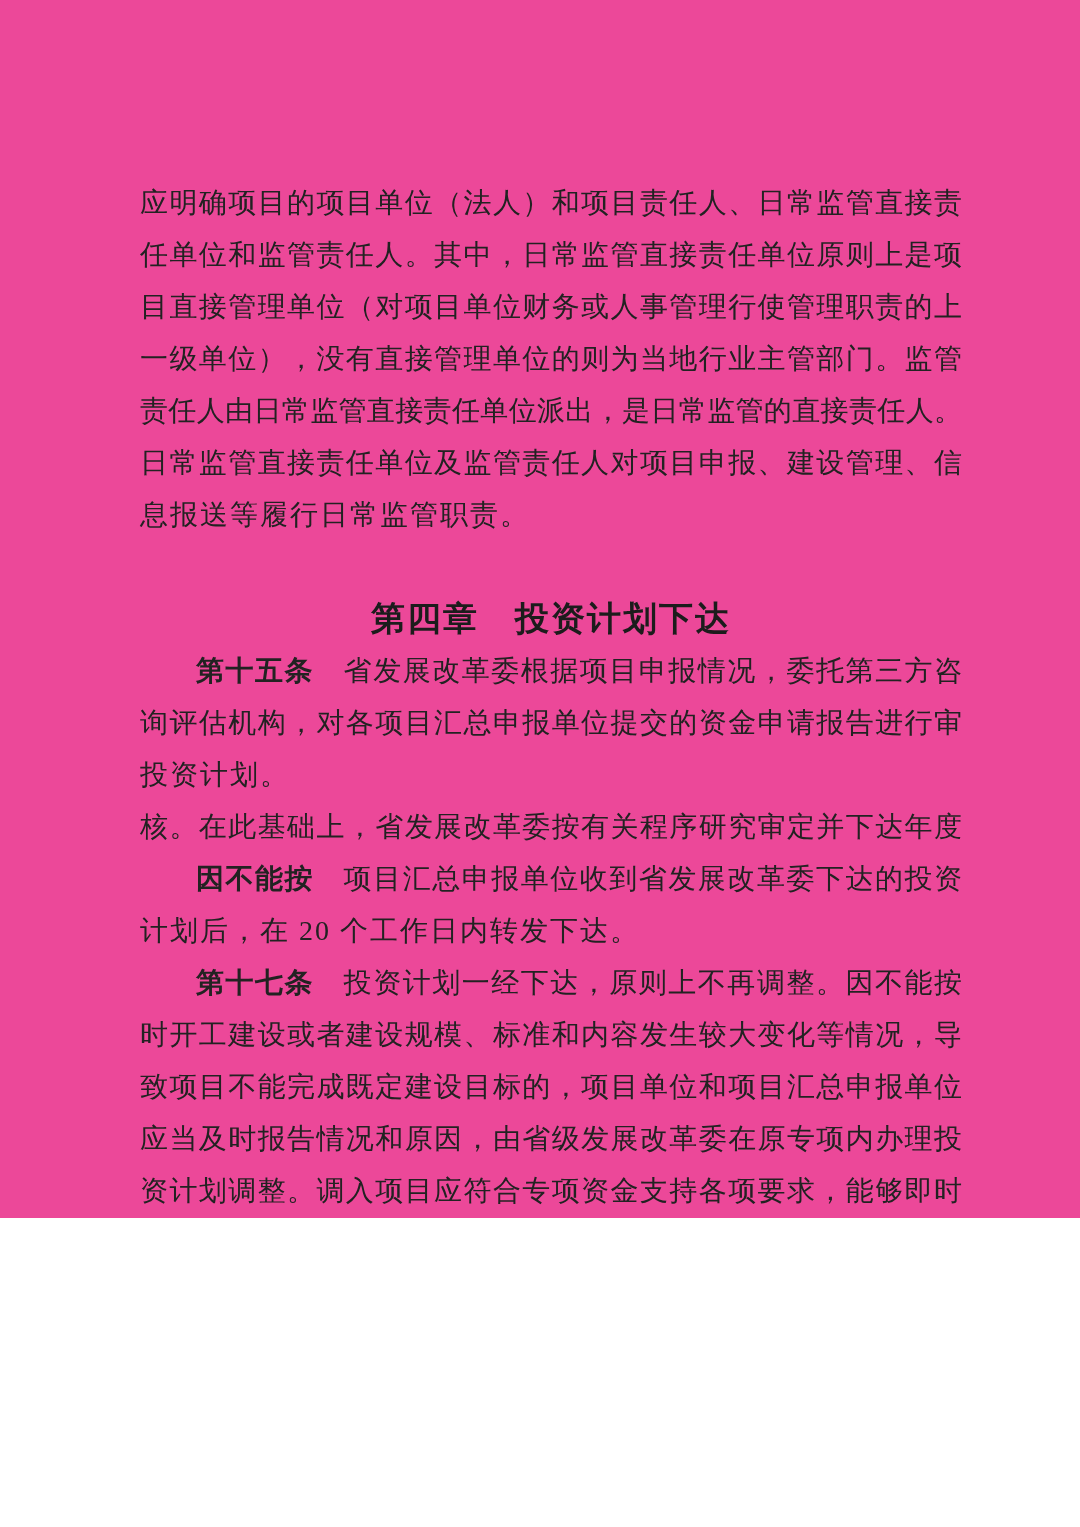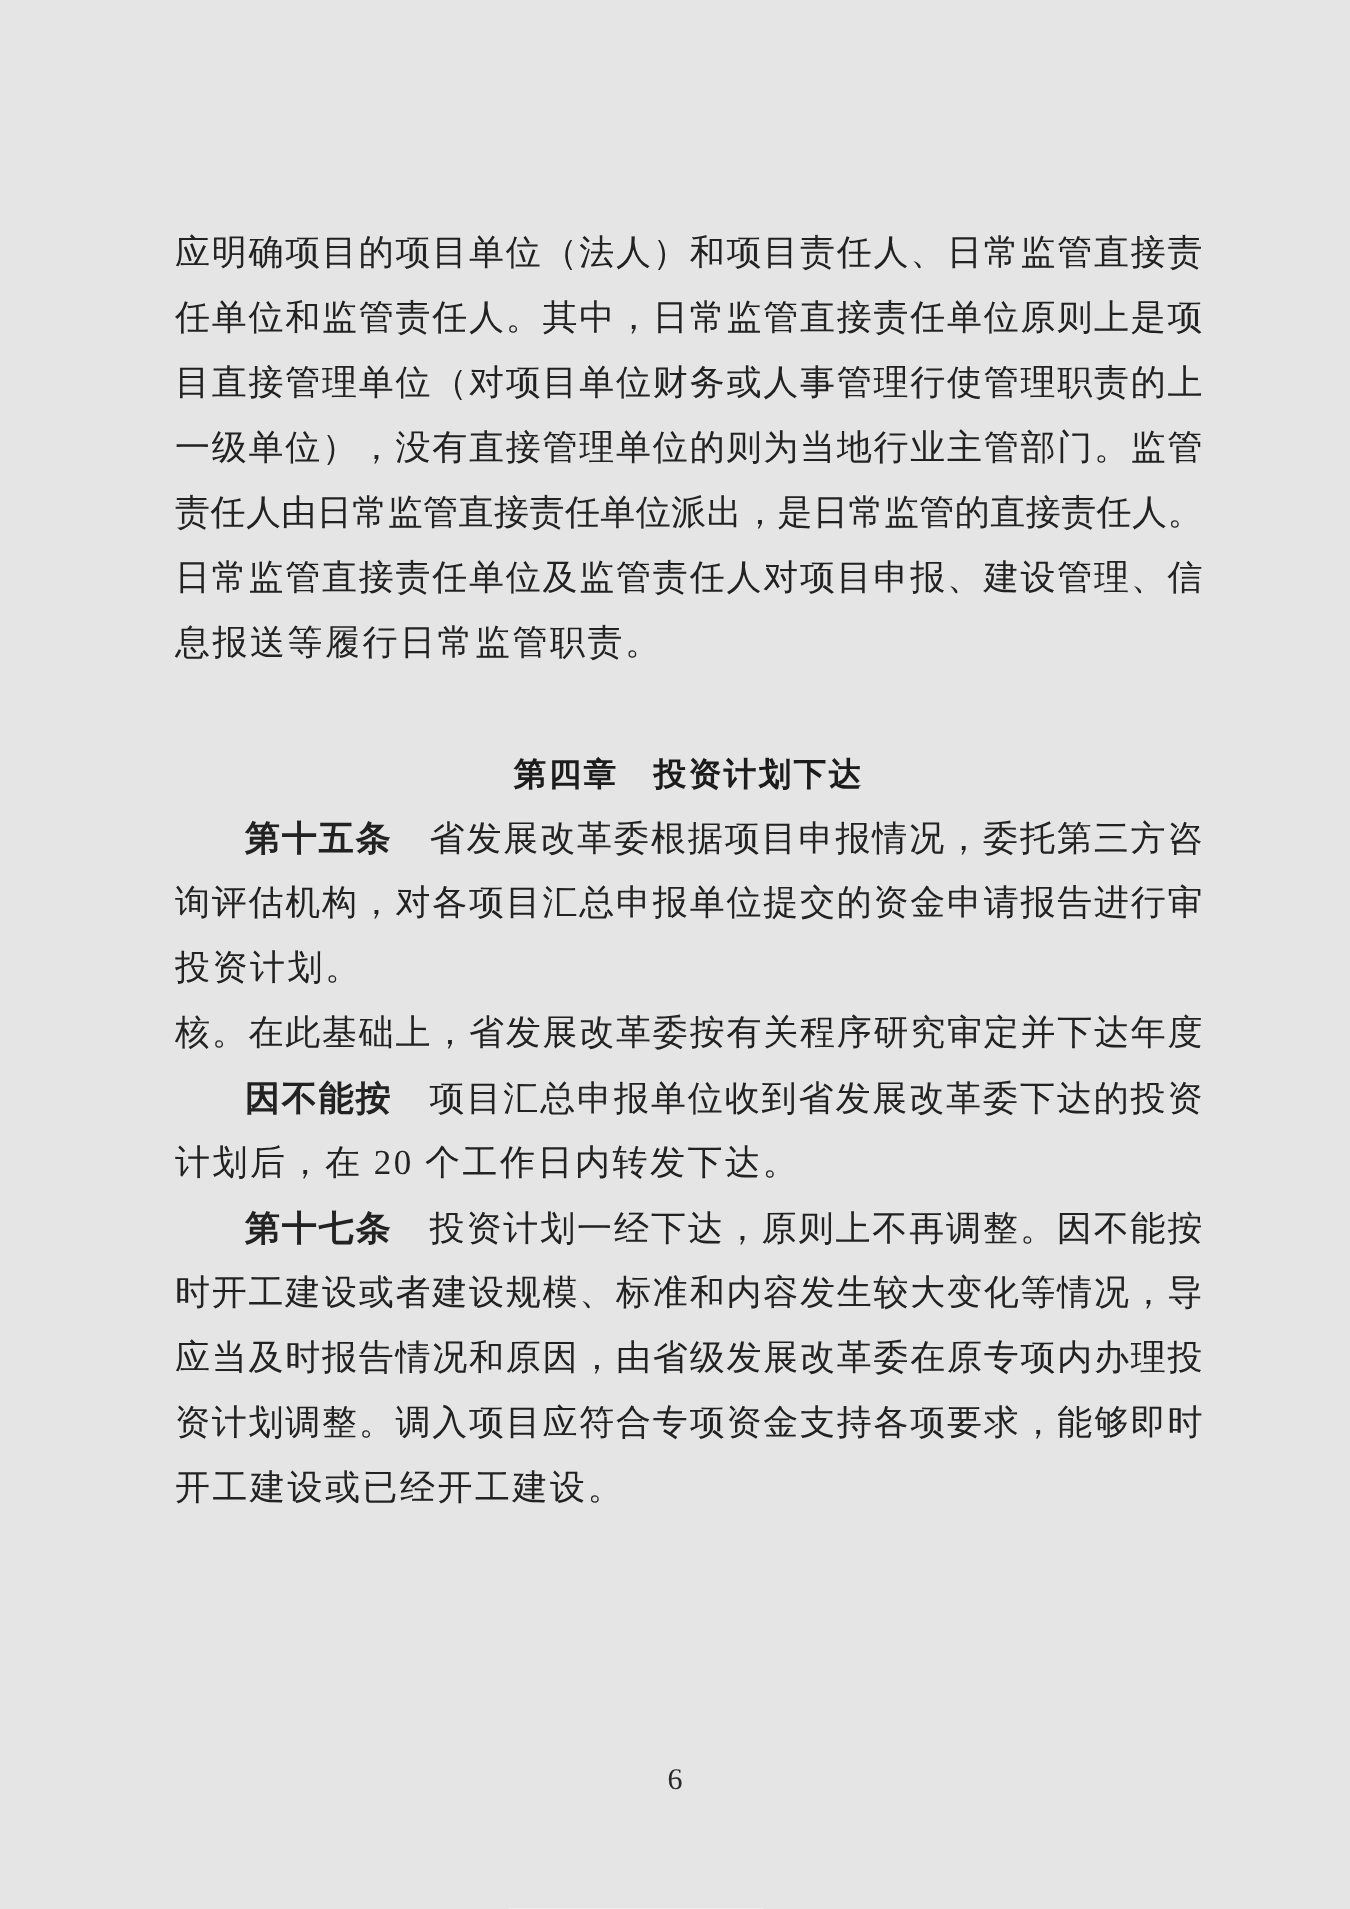--- a/index.html
+++ b/index.html
@@ -3,22 +3,22 @@
 <meta charset="utf-8">
 <style>
   html, body {
     margin: 0;
     padding: 0;
     background: #ffffff;
   }
   .page {
     position: relative;
     width: 1080px;
-    height: 1527px;
-    background: #e5e5e5;
+    height: 1218px;
+    background: #ec4899;
     font-family: "Liberation Serif", serif;
     color: #222222;
     overflow: hidden;
   }
   .content {
     position: absolute;
     left: 140px;
     top: 177px;
     width: 822px;
   }
@@ -42,27 +42,27 @@
     text-indent: 56px;
   }
   .line .lead {
     font-family: "Liberation Sans", sans-serif;
     font-weight: 700;
   }
   .heading {
     margin-top: 52px;
     height: 52px;
     line-height: 52px;
-    font-size: 26px;
+    font-size: 34px;
     font-weight: 700;
     text-align: center;
     text-align-last: center;
     -moz-text-align-last: center;
     letter-spacing: 2px;
-    font-family: Liberation Sans, sans-serif;
+    font-family: Liberation Serif, serif;
     color: #1c1c1c;
   }
   .page-number {
     position: absolute;
     left: 0;
     top: 1408px;
     width: 100%;
     text-align: center;
     font-size: 24px;
     line-height: 32px;
@@ -84,18 +84,19 @@
       <div class="line last">息报送等履行日常监管职责。</div>
       <div class="heading">第四章　投资计划下达</div>
       <div class="line indent"><span class="lead">第十五条</span><span>　省发展改革委根据项目申报情况，委托第三方咨</span></div>
       <div class="line">询评估机构，对各项目汇总申报单位提交的资金申请报告进行审</div>
       <div class="line last">投资计划。</div>
       <div class="line">核。在此基础上，省发展改革委按有关程序研究审定并下达年度</div>
       <div class="line indent"><span class="lead">因不能按</span><span>　项目汇总申报单位收到省发展改革委下达的投资</span></div>
       <div class="line last">计划后，在 20 个工作日内转发下达。</div>
       <div class="line indent"><span class="lead">第十七条</span><span>　投资计划一经下达，原则上不再调整。因不能按</span></div>
       <div class="line">时开工建设或者建设规模、标准和内容发生较大变化等情况，导</div>
+      <div class="line">致项目不能完成既定建设目标的，项目单位和项目汇总申报单位</div>
       <div class="line">应当及时报告情况和原因，由省级发展改革委在原专项内办理投</div>
       <div class="line">资计划调整。调入项目应符合专项资金支持各项要求，能够即时</div>
       <div class="line last">开工建设或已经开工建设。</div>
     </div>
   <div class="page-number">6</div>
 </div>
 
 </body></html>

